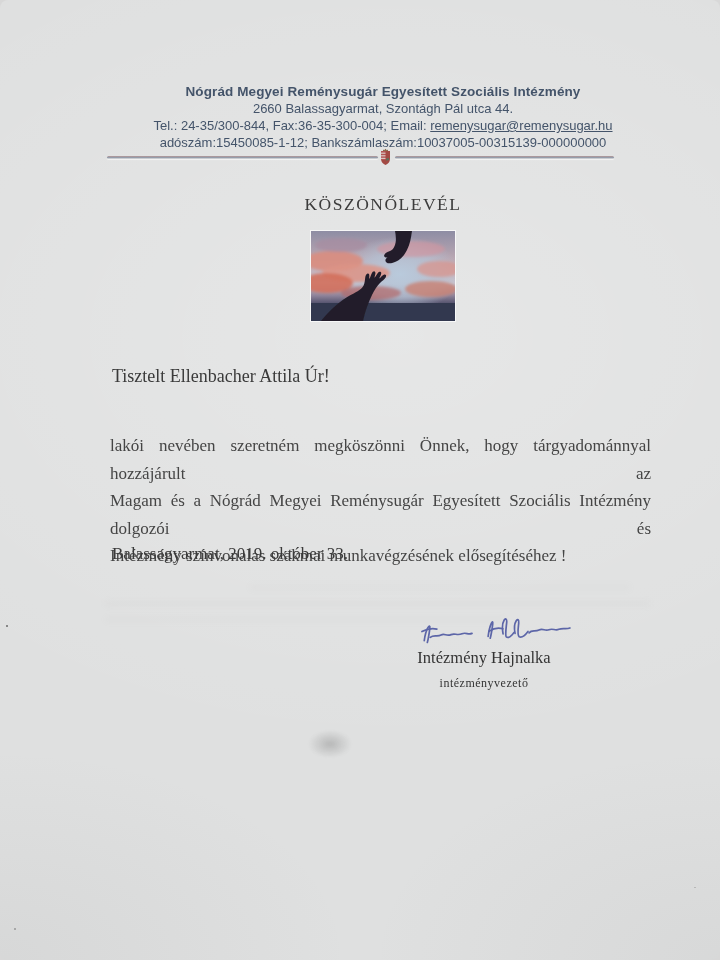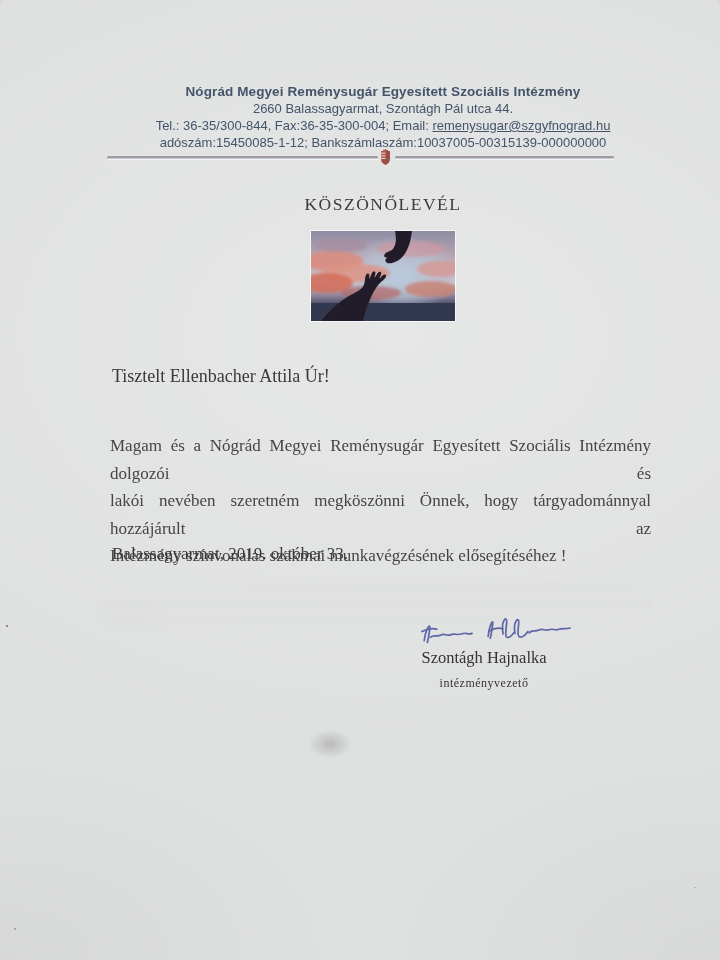--- a/index.html
+++ b/index.html
@@ -57,21 +57,21 @@
   .speck{background:#6a6a6a;border-radius:50%;}
 </style>
 </head>
 <body>
 
 <div id="page">
 
   <div class="abs header">
     <div class="org">Nógrád Megyei Reménysugár Egyesített Szociális Intézmény</div>
     <div>2660 Balassagyarmat, Szontágh Pál utca 44.</div>
-    <div><span>Tel.: 36-35/300-844, Fax:36-35-300-004; Email: </span><span class="email">remenysugar@szgyfnograd.hu</span></div>
+    <div><span>Tel.: 24-35/300-844, Fax:36-35-300-004; Email: </span><span class="email">remenysugar@remenysugar.hu</span></div>
     <div>adószám:15450085-1-12; Bankszámlaszám:10037005-00315139-000000000</div>
   </div>
 
   <div class="abs divider-seg" style="left:107px;width:271px;"></div>
   <div class="abs divider-seg" style="left:395px;width:219px;"></div>
   <div class="abs" style="left:380px;top:148px;">
     <svg width="11" height="18" viewBox="0 0 11 18">
       <path d="M1,3 L10,3 L10,11 C10,14 8,16 5.5,17 C3,16 1,14 1,11 Z" fill="#a34a44"></path>
       <rect x="1" y="3" width="4.5" height="9" fill="#b5595a" opacity="0.8"></rect>
       <rect x="1" y="4.6" width="4.5" height="1.2" fill="#d9c7c2"></rect>
@@ -125,22 +125,22 @@
 
       <path d="M84,0 L101,0 C100,7 99,13 96,19 C93,25 89,29 84,31 C81,32.2 77.5,33 75.5,31.5 C73.5,30 74.5,27.5 76.5,26.5 C74,26.8 72.2,25.4 73.5,23.4 C74.8,21.4 78,20.6 80,19.6 C82.5,18.3 84,15 84.6,11.5 C85.3,7.6 84.6,3.5 84,0 Z" fill="#241f2b" filter="url(#soft2)"></path>
 
       <path d="M10,90 L52,90 C54,81 57,72 61,64 C63,59.8 66,55 69,52 C71,50 73.5,48.4 74.8,46.2 C75.8,44.4 74.6,43 72.8,43.8 C71,44.6 69.8,46.6 68.2,47.6 C69,45.4 70.6,43.4 70.2,41.8 C69.7,40 67.8,40.6 66.8,42 C65.6,43.6 64.8,45.6 63.4,46.8 C63.8,44.6 65,42.4 64.2,41 C63.3,39.5 61.6,40.6 60.8,42.2 C59.8,44.2 59.4,46.6 58.2,48 C58.2,46 58.8,43.6 57.6,42.8 C56.2,41.9 54.8,43.6 54.4,45.6 C53.8,48.6 54,51.8 52.6,54.4 C50,59.4 44,61.4 38.8,64.4 C30,69.4 20,77.5 10,90 Z" fill="#221d29" filter="url(#soft2)"></path>
     </svg>
   </div>
 
   <div class="abs salutation">Tisztelt Ellenbacher Attila Úr!</div>
 
   <div class="abs bodytext">
+    <div class="jline">lakói nevében szeretném megköszönni Önnek, hogy tárgyadománnyal hozzájárult az</div>
     <div class="jline">Magam és a Nógrád Megyei Reménysugár Egyesített Szociális Intézmény dolgozói és</div>
-    <div class="jline">lakói nevében szeretném megköszönni Önnek, hogy tárgyadománnyal hozzájárult az</div>
     <div class="lline">Intézmény színvonalas szakmai munkavégzésének elősegítéséhez !</div>
   </div>
 
   <div class="abs dateline">Balassagyarmat, 2019. október 33.</div>
 
   <div class="abs bleed" style="left:250px;top:585px;width:380px;height:5px;opacity:0.06;"></div>
   <div class="abs bleed" style="left:105px;top:601px;width:545px;height:5px;opacity:0.07;"></div>
   <div class="abs bleed" style="left:105px;top:617px;width:400px;height:5px;opacity:0.05;"></div>
 
   <div class="abs sig-script">
@@ -151,21 +151,21 @@
         <path d="M12,23 C16,20 19,23 23,21 C27,19 28,23 33,21 C37,19.4 39,22.5 44,20.5 C48,19 50,22 54,20.5"></path>
         <path d="M70,24 C72,12 76,6 75,12 C74,18 73,23 72,26"></path>
         <path d="M71,19 C76,16 81,15.5 85,17"></path>
         <path d="M85,22 C83,8 90,3 89,11 C88,18 87,23 88,25 C90,27.5 94,24 96,21"></path>
         <path d="M97,22 C95,10 102,4 101,12 C100,19 99,24 101,25.5 C104,27 108,23 110,20.5"></path>
         <path d="M111,22 C114,18.5 117,21.5 121,19.5 C125,17.6 127,21 131,19.5 C135,18 137,21 141,19.5 C145,18 148,20 152,18.5"></path>
       </g>
     </svg>
   </div>
 
-  <div class="abs sig-name">Szontágh Hajnalka</div>
+  <div class="abs sig-name">Intézmény Hajnalka</div>
   <div class="abs sig-title">intézményvezető</div>
 
   <div class="abs smudge"></div>
   <div class="abs speck" style="left:6px;top:625px;width:2px;height:2px;"></div>
   <div class="abs speck" style="left:14px;top:928px;width:2px;height:2px;opacity:0.6;"></div>
   <div class="abs speck" style="left:694px;top:887px;width:2px;height:1px;opacity:0.4;"></div>
 
 </div>
 
 </body></html>

